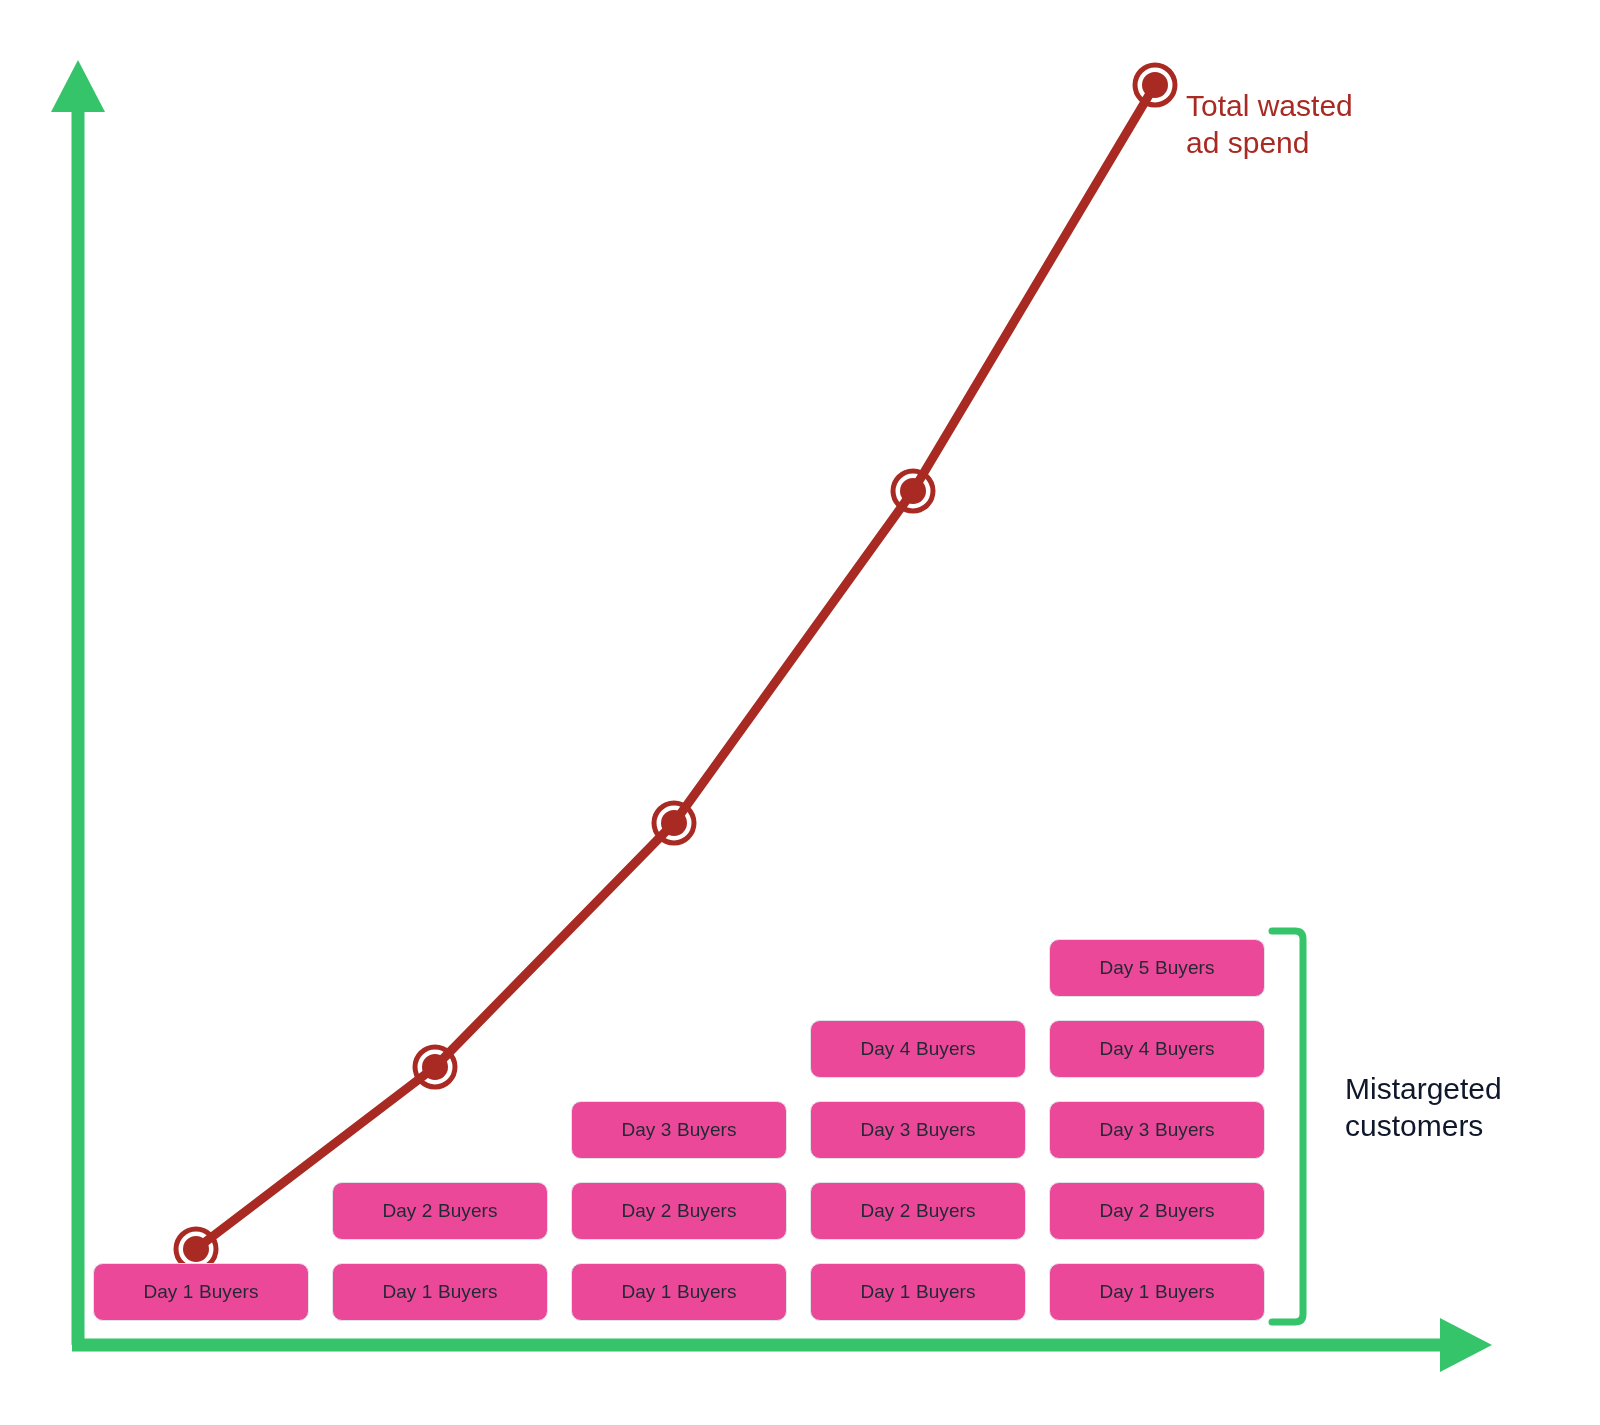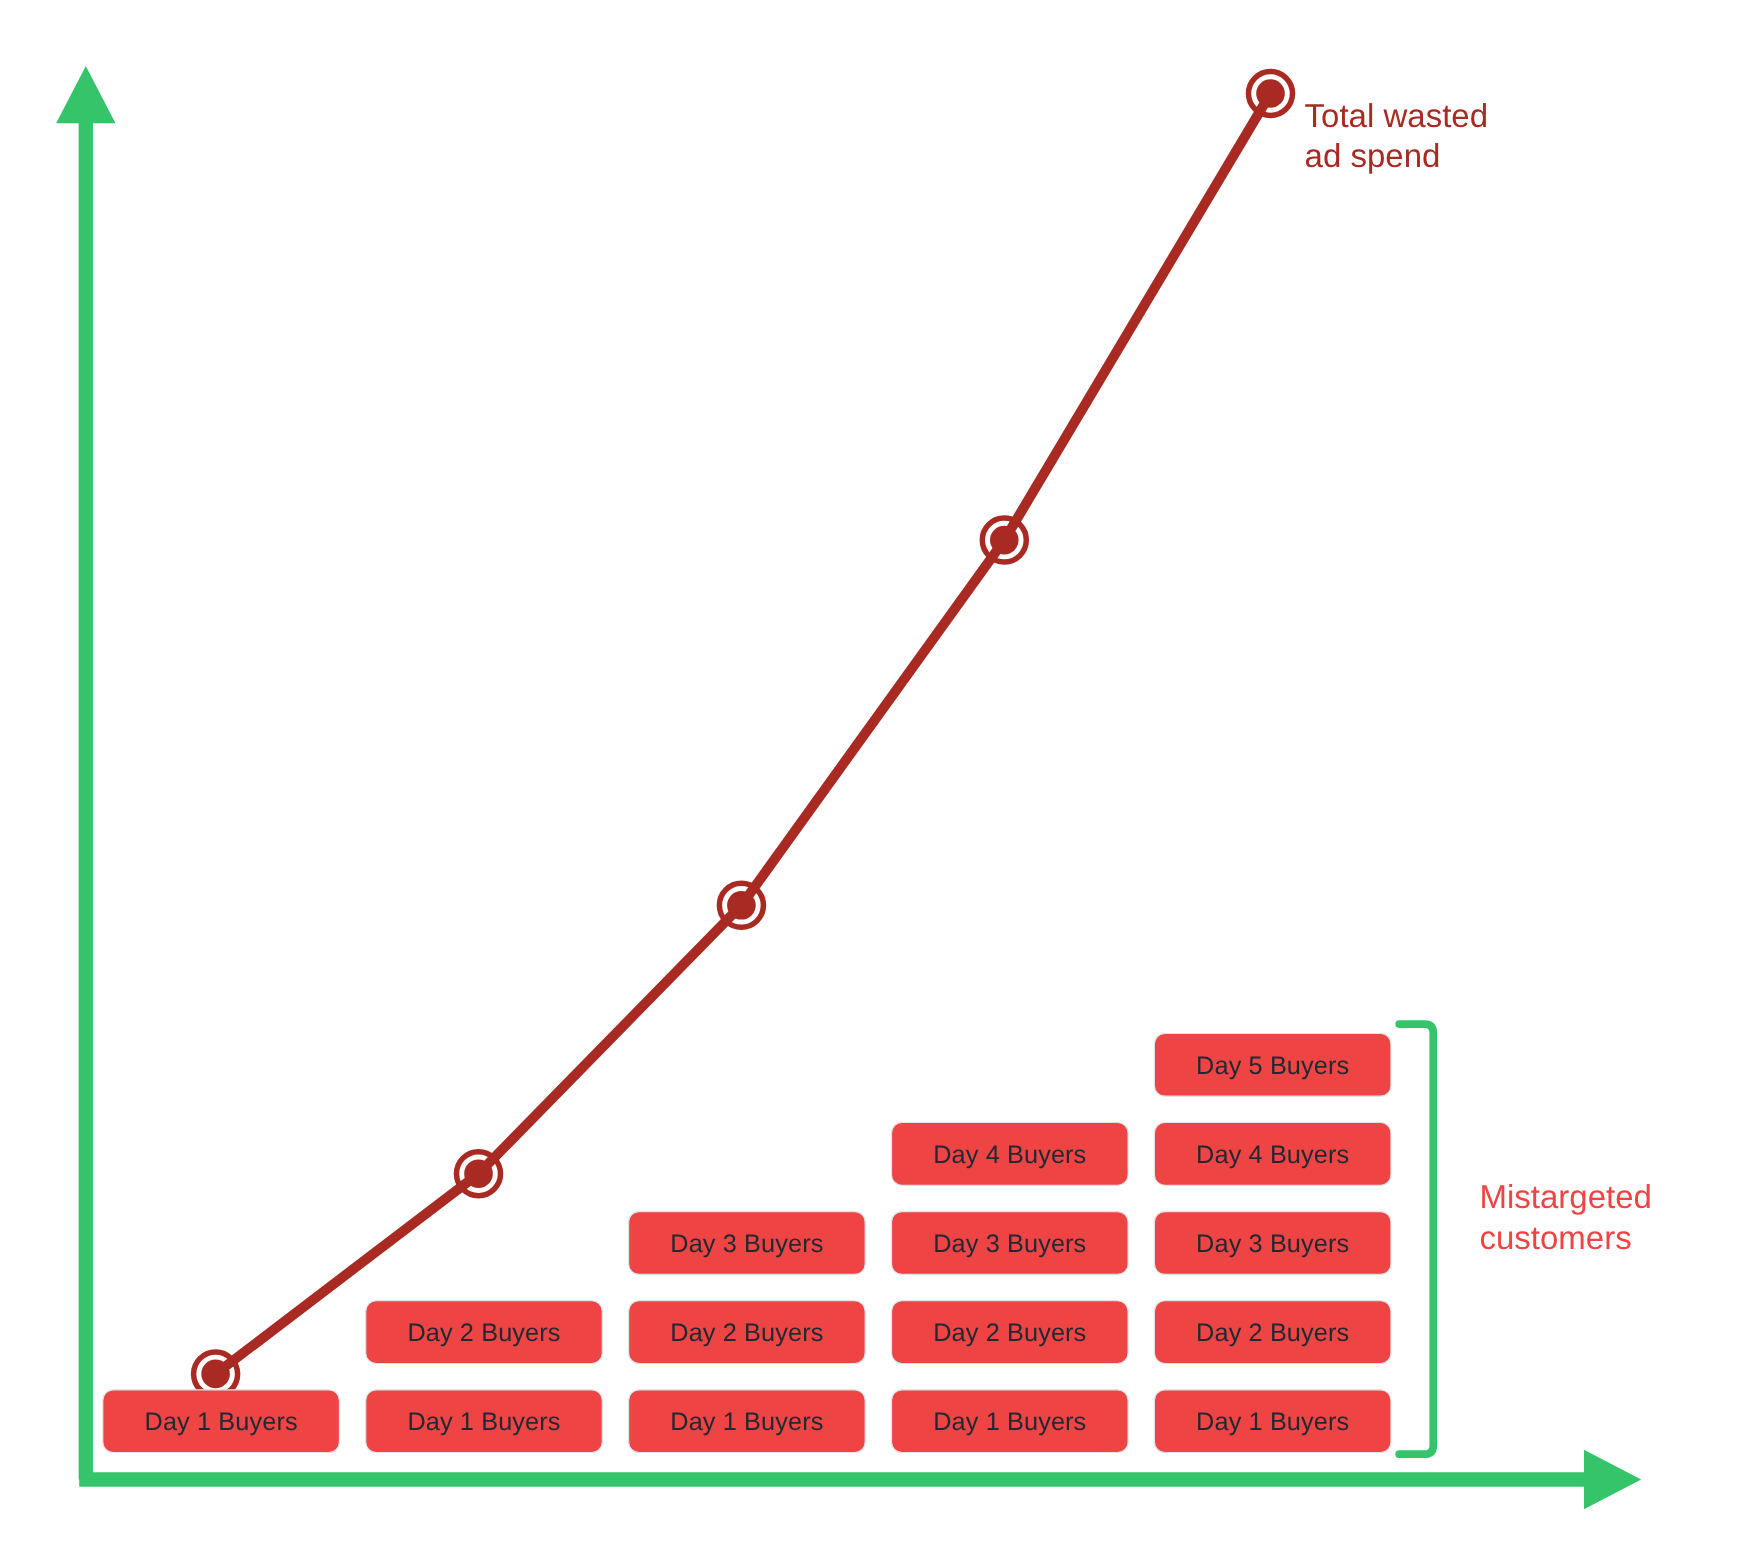--- a/index.html
+++ b/index.html
@@ -24,43 +24,43 @@
     top: 0;
     width: 1600px;
     height: 1425px;
     pointer-events: none;
   }
   .box {
     position: absolute;
     box-sizing: border-box;
     height: 58px;
     width: 216px;
-    background: #ef4444;
+    background: #ec4899;
     border: 1.6px solid #dfe3e8;
     border-radius: 10px;
     display: flex;
     align-items: center;
     justify-content: center;
-    font-size: 23px;
+    font-size: 19px;
     color: #1f2933;
     letter-spacing: 0.1px;
     white-space: nowrap;
   }
   .series-label {
     position: absolute;
     font-size: 30px;
     line-height: 1.22;
     color: #a82a22;
     white-space: pre-line;
   }
   .bracket-label {
     position: absolute;
     font-size: 30px;
     line-height: 1.24;
-    color: #ef4444;
+    color: #0f172a;
     white-space: pre-line;
   }
 </style>
 </head>
 <body>
 
 <div id="stage">
 
   <svg id="axes-layer" viewBox="0 0 1600 1425" width="1600" height="1425">
     <g>

